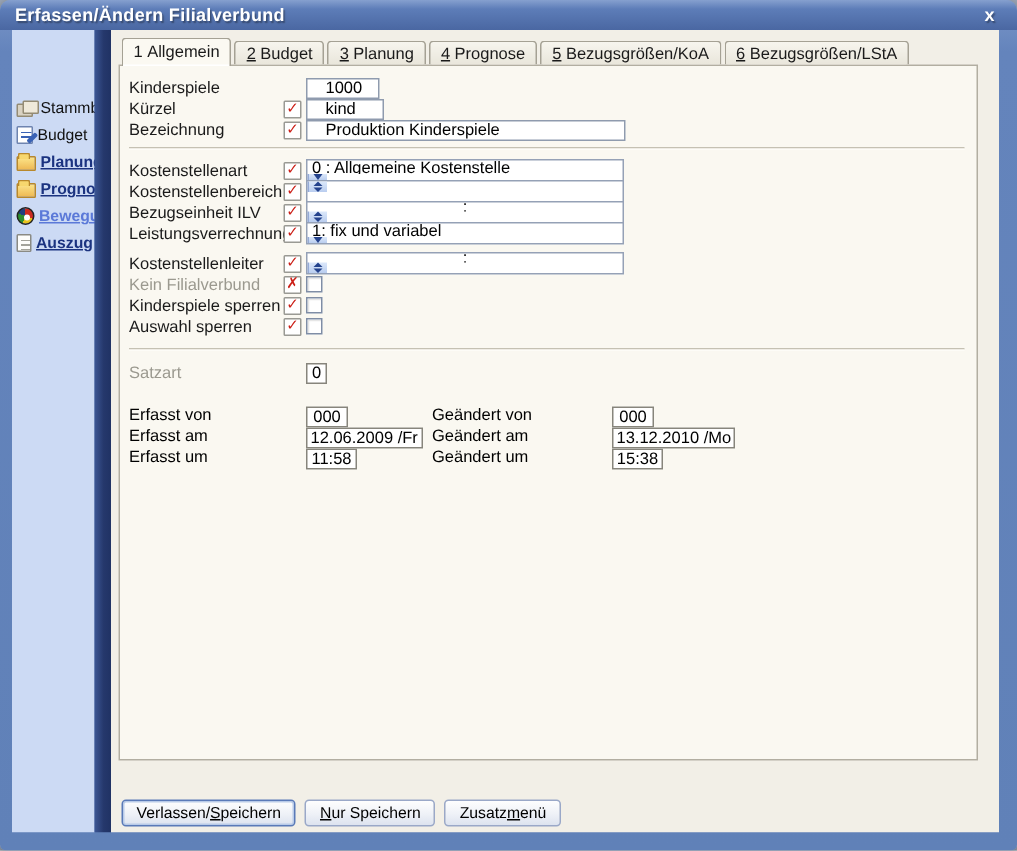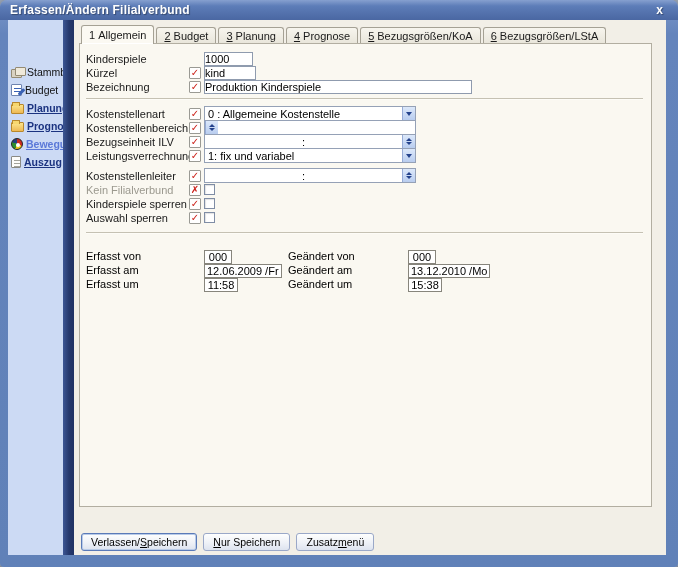--- a/index.html
+++ b/index.html
@@ -50,30 +50,30 @@
     border:1px solid #b2aea1;padding:8px 6px 0 6px;position:relative;z-index:1;
   }
   .row{display:flex;align-items:center;height:13px;margin-bottom:1px;}
   .row .flabel{width:103px;font-size:11px;color:#1a1a1a;flex:none;}
   .row .flabel.dis{color:#9b998f;}
   .iconslot{width:15px;flex:none;display:flex;align-items:center;}
   .sep{border:0;border-top:1px solid #c5c1b3;border-bottom:1px solid #fdfcf7;height:0;margin:5px 2px 7px 0;}
   
   .tinput{
     height:14px;background:#fff;border:1px solid #8f9bae;font-size:11px;color:#000;
-    padding:0 0;display:flex;align-items:center;white-space:nowrap;overflow:hidden;
+    padding:0 12px;display:flex;align-items:center;white-space:nowrap;overflow:hidden;
   }
   .vbox{
     height:14px;background:#fff;border:1px solid #87857c;font-size:11px;color:#000;
     padding:0 2px;display:flex;align-items:center;justify-content:center;white-space:nowrap;
   }
   
   .drop{
     width:212px;height:15px;background:#fff;border:1px solid #95a1b6;
-    display:flex;align-items:stretch;font-size:11px;color:#000;
+    display:flex;align-items:stretch;font-size:11px;color:#000;flex-direction:column;
   }
   .drop .val{flex:1;display:flex;align-items:center;padding:0 3px;white-space:nowrap;overflow:hidden;}
   .drop .val.center{justify-content:center;}
   .dbtn{
     width:13px;flex:none;background:linear-gradient(180deg,#dce8fa,#b9cdef);
     border-left:1px solid #96abd6;display:flex;flex-direction:column;align-items:center;justify-content:center;gap:1px;
   }
   .arr-down{width:0;height:0;border-left:3.5px solid transparent;border-right:3.5px solid transparent;border-top:4px solid #24428c;}
   .tri-up{width:0;height:0;border-left:3px solid transparent;border-right:3px solid transparent;border-bottom:3px solid #24428c;}
   .tri-down{width:0;height:0;border-left:3px solid transparent;border-right:3px solid transparent;border-top:3px solid #24428c;}
@@ -198,21 +198,21 @@
               <span class="mark">✓</span>
             </span>
           <div class="tinput" style="width:52px">kind</div>
         </div>
 
         <div class="row">
           <span class="flabel">Bezeichnung</span>
           <span class="iconslot">
               <span class="mark">✓</span>
             </span>
-          <div class="tinput" style="width:268px">Produktion Kinderspiele</div>
+          <div class="tinput" style="width:213px">Produktion Kinderspiele</div>
         </div>
 
         <hr class="sep">
 
         <div class="row">
           <span class="flabel">Kostenstellenart</span>
           <span class="iconslot">
               <span class="mark">✓</span>
             </span>
           <div class="drop">
@@ -296,20 +296,25 @@
         <div class="row">
           <span class="flabel">Auswahl sperren</span>
           <span class="iconslot">
               <span class="mark">✓</span>
             </span>
           <span class="checkbox"></span>
         </div>
 
         <hr class="sep" style="margin-top:8px;margin-bottom:8px">
 
+        <div class="row">
+          <span class="flabel dis">Satzart</span>
+          <span class="iconslot"></span>
+          <div class="vbox" style="min-width:14px">0</div>
+        </div>
 
         <div class="grid-row" style="margin-top:13px">
           <span class="flabel dis">Erfasst von</span>
           <span><span class="vbox" style="display:inline-flex;min-width:28px">000</span></span>
           <span class="flabel dis">Geändert von</span>
           <span><span class="vbox" style="display:inline-flex;min-width:28px">000</span></span>
         </div>
 
         <div class="grid-row">
           <span class="flabel dis">Erfasst am</span>

